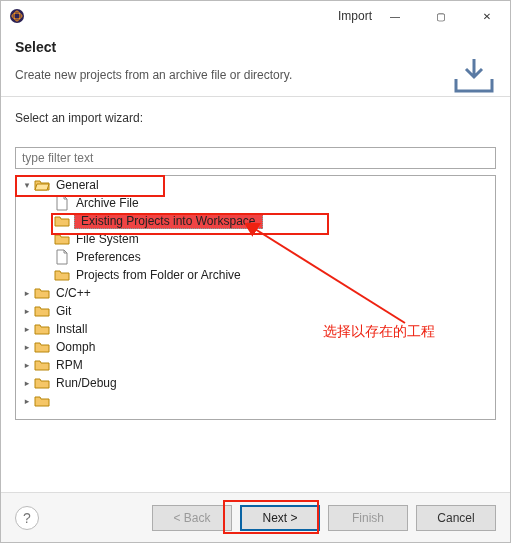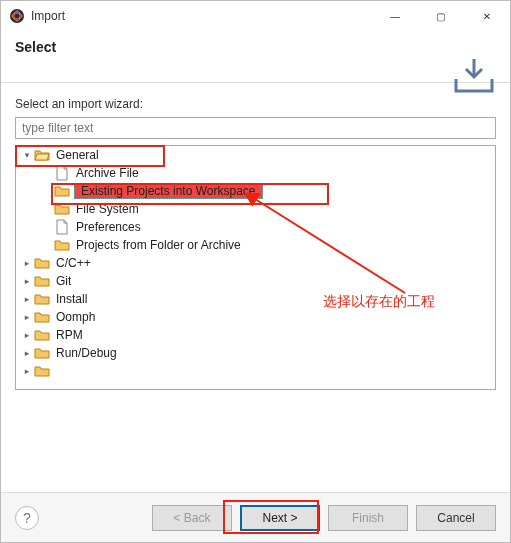--- a/index.html
+++ b/index.html
@@ -1,30 +1,30 @@
 <!DOCTYPE html>
 <html><head>
 <meta charset="utf-8">
 <style>
   * { box-sizing: border-box; font-family: "Segoe UI", Tahoma, sans-serif; }
   html, body { margin: 0; padding: 0; }
   body { width: 511px; height: 543px; background: #fff; border: 1px solid #bbb; position: relative; overflow: hidden; }
 
-  .titlebar { height: 30px; display: flex; align-items: center; padding: 0 0 0 8px; font-size: 12px; color: #333; }
+  .titlebar { height: 30px; display: flex; align-items: center; padding: 0 0 0 8px; font-size: 12px; color: #333; text-align: right; }
   .titlebar .app-icon { width: 16px; height: 16px; margin-right: 6px; }
   .titlebar .title { flex: 1; }
   .titlebar .winbtn { width: 46px; height: 30px; display: flex; align-items: center; justify-content: center; color: #333; font-size: 10px; }
 
   .header { padding: 8px 14px 14px 14px; position: relative; border-bottom: 1px solid #ddd; background: #fff; }
   .header .htitle { font-size: 14px; font-weight: bold; color: #222; margin-bottom: 13px; }
   .header .hdesc { font-size: 12px; color: #555; }
   .header .hicon { position: absolute; right: 14px; top: 26px; }
 
   .content { padding: 14px 14px 0 14px; }
-  .prompt { font-size: 12px; color: #333; margin-bottom: 6px; }
+  .prompt { font-size: 12px; color: #333; margin-bottom: 22px; }
   .filterbox { width: 100%; height: 22px; border: 1px solid #aaa; font-size: 12px; padding: 2px 6px; color: #000000; }
 
   .treewrap { position: relative; margin-top: 6px; }
   .tree { border: 1px solid #aaa; height: 245px; overflow: hidden; background: #fff; position: relative; }
   .tree-inner { position: absolute; inset: 0; overflow-y: scroll; }
   .node { display: flex; align-items: center; height: 18px; font-size: 12px; color: #222; white-space: nowrap; }
   .twisty { width: 14px; display: inline-flex; justify-content: center; color: #666; font-size: 9px; user-select: none; }
   .ficon { width: 16px; height: 16px; margin-right: 4px; display: inline-flex; align-items: center; justify-content: center; }
   .node.selected .lbl { background: #ef4444; border: 1px dotted #7aa; padding: 0 6px; }
   .lbl { padding: 12px 2px; }
@@ -65,20 +65,21 @@
   <div class="winbtn">
       <span>▢</span>
     </div>
   <div class="winbtn">
       <span>✕</span>
     </div>
 </div>
 
 <div class="header">
   <div class="htitle">Select</div>
+  <div class="hdesc">Create new projects from an archive file or directory.</div>
   <span class="hicon">
     <svg width="44" height="38" viewBox="0 0 44 38">
       <path d="M4 22 L4 34 L40 34 L40 22" fill="none" stroke="#5a7aa3" stroke-width="3"></path>
       <path d="M22 2 L22 20 M14 12 L22 20 L30 12" fill="none" stroke="#5a7aa3" stroke-width="3"></path>
     </svg>
   </span>
 </div>
 
 <div class="content">
   <div class="prompt">Select an import wizard:</div>

